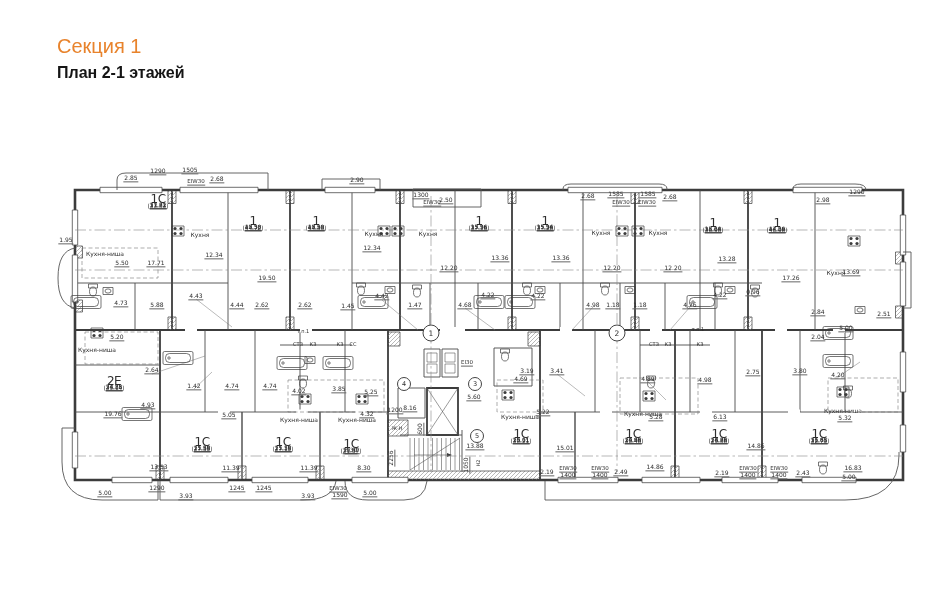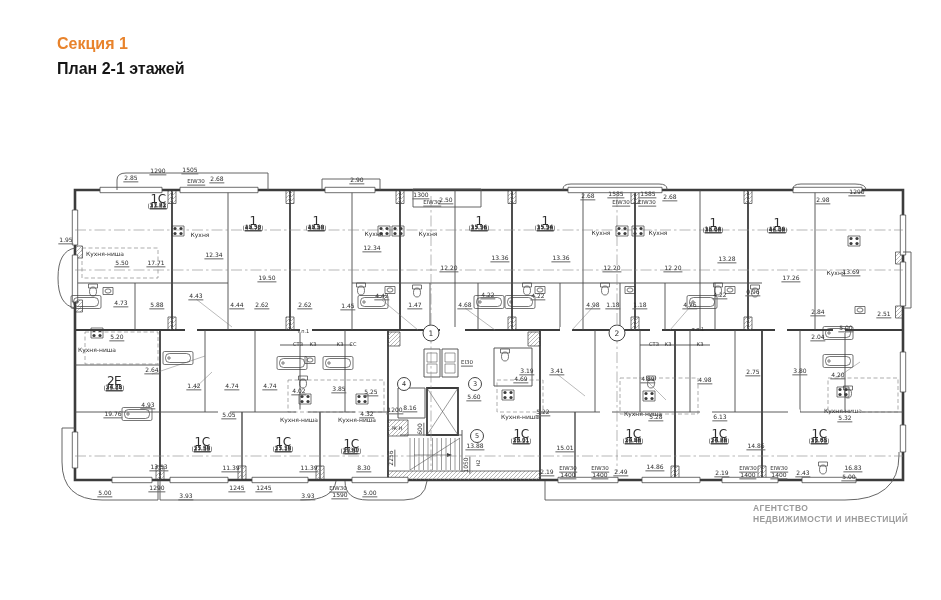--- a/index.html
+++ b/index.html
@@ -2,21 +2,21 @@
 <html><head>
 <meta charset="utf-8">
 <style>
   html,body{margin:0;padding:0;background:#fff;width:941px;height:600px;overflow:hidden;
     font-family:"Liberation Sans",sans-serif;}
   #page{position:relative;width:941px;height:600px;background:#fff;}
 
   
   #hdr{position:absolute;left:57px;top:36px;}
   .hdr-building{font-size:24px;font-weight:bold;color:#E8832C;line-height:1.0;margin:0 0 12px 0;}
-  .hdr-section{font-size:16px;font-weight:bold;color:#E8832C;line-height:1.0;margin:0 0 9px 0;}
+  .hdr-section{font-size:20px;font-weight:normal;color:#E8832C;line-height:1.0;margin:0 0 9px 0;}
   .hdr-plan{font-size:16px;font-weight:bold;color:#151515;line-height:1.0;margin:0;}
 
   
   #logo{position:absolute;left:746px;top:500px;width:190px;}
   .logo-year{font-size:67px;font-weight:bold;line-height:.88;letter-spacing:-3px;}
   .logo-digit-first{color:#8F8F8F;}
   .logo-digits-rest{color:#ECB49D;}
   .logo-tag{margin-top:3px;padding-left:7px;font-size:8.5px;color:#9b9b9b;letter-spacing:.4px;line-height:1.35;font-weight:bold;}
 
   
@@ -534,19 +534,15 @@
         <span class="apt-type">1С</span>
         <span class="apt-areas">
           <span class="u">16.83</span>
           <span class="u">31.65</span>
           <span>(32.75)</span>
         </span>
       </div>
     </div>
 
   <div id="logo">
-    <div class="logo-tag">
-      <div>АГЕНТСТВО</div>
-      <div>НЕДВИЖИМОСТИ И ИНВЕСТИЦИЙ</div>
-    </div>
   </div>
 
 </div>
 
 </body></html>

